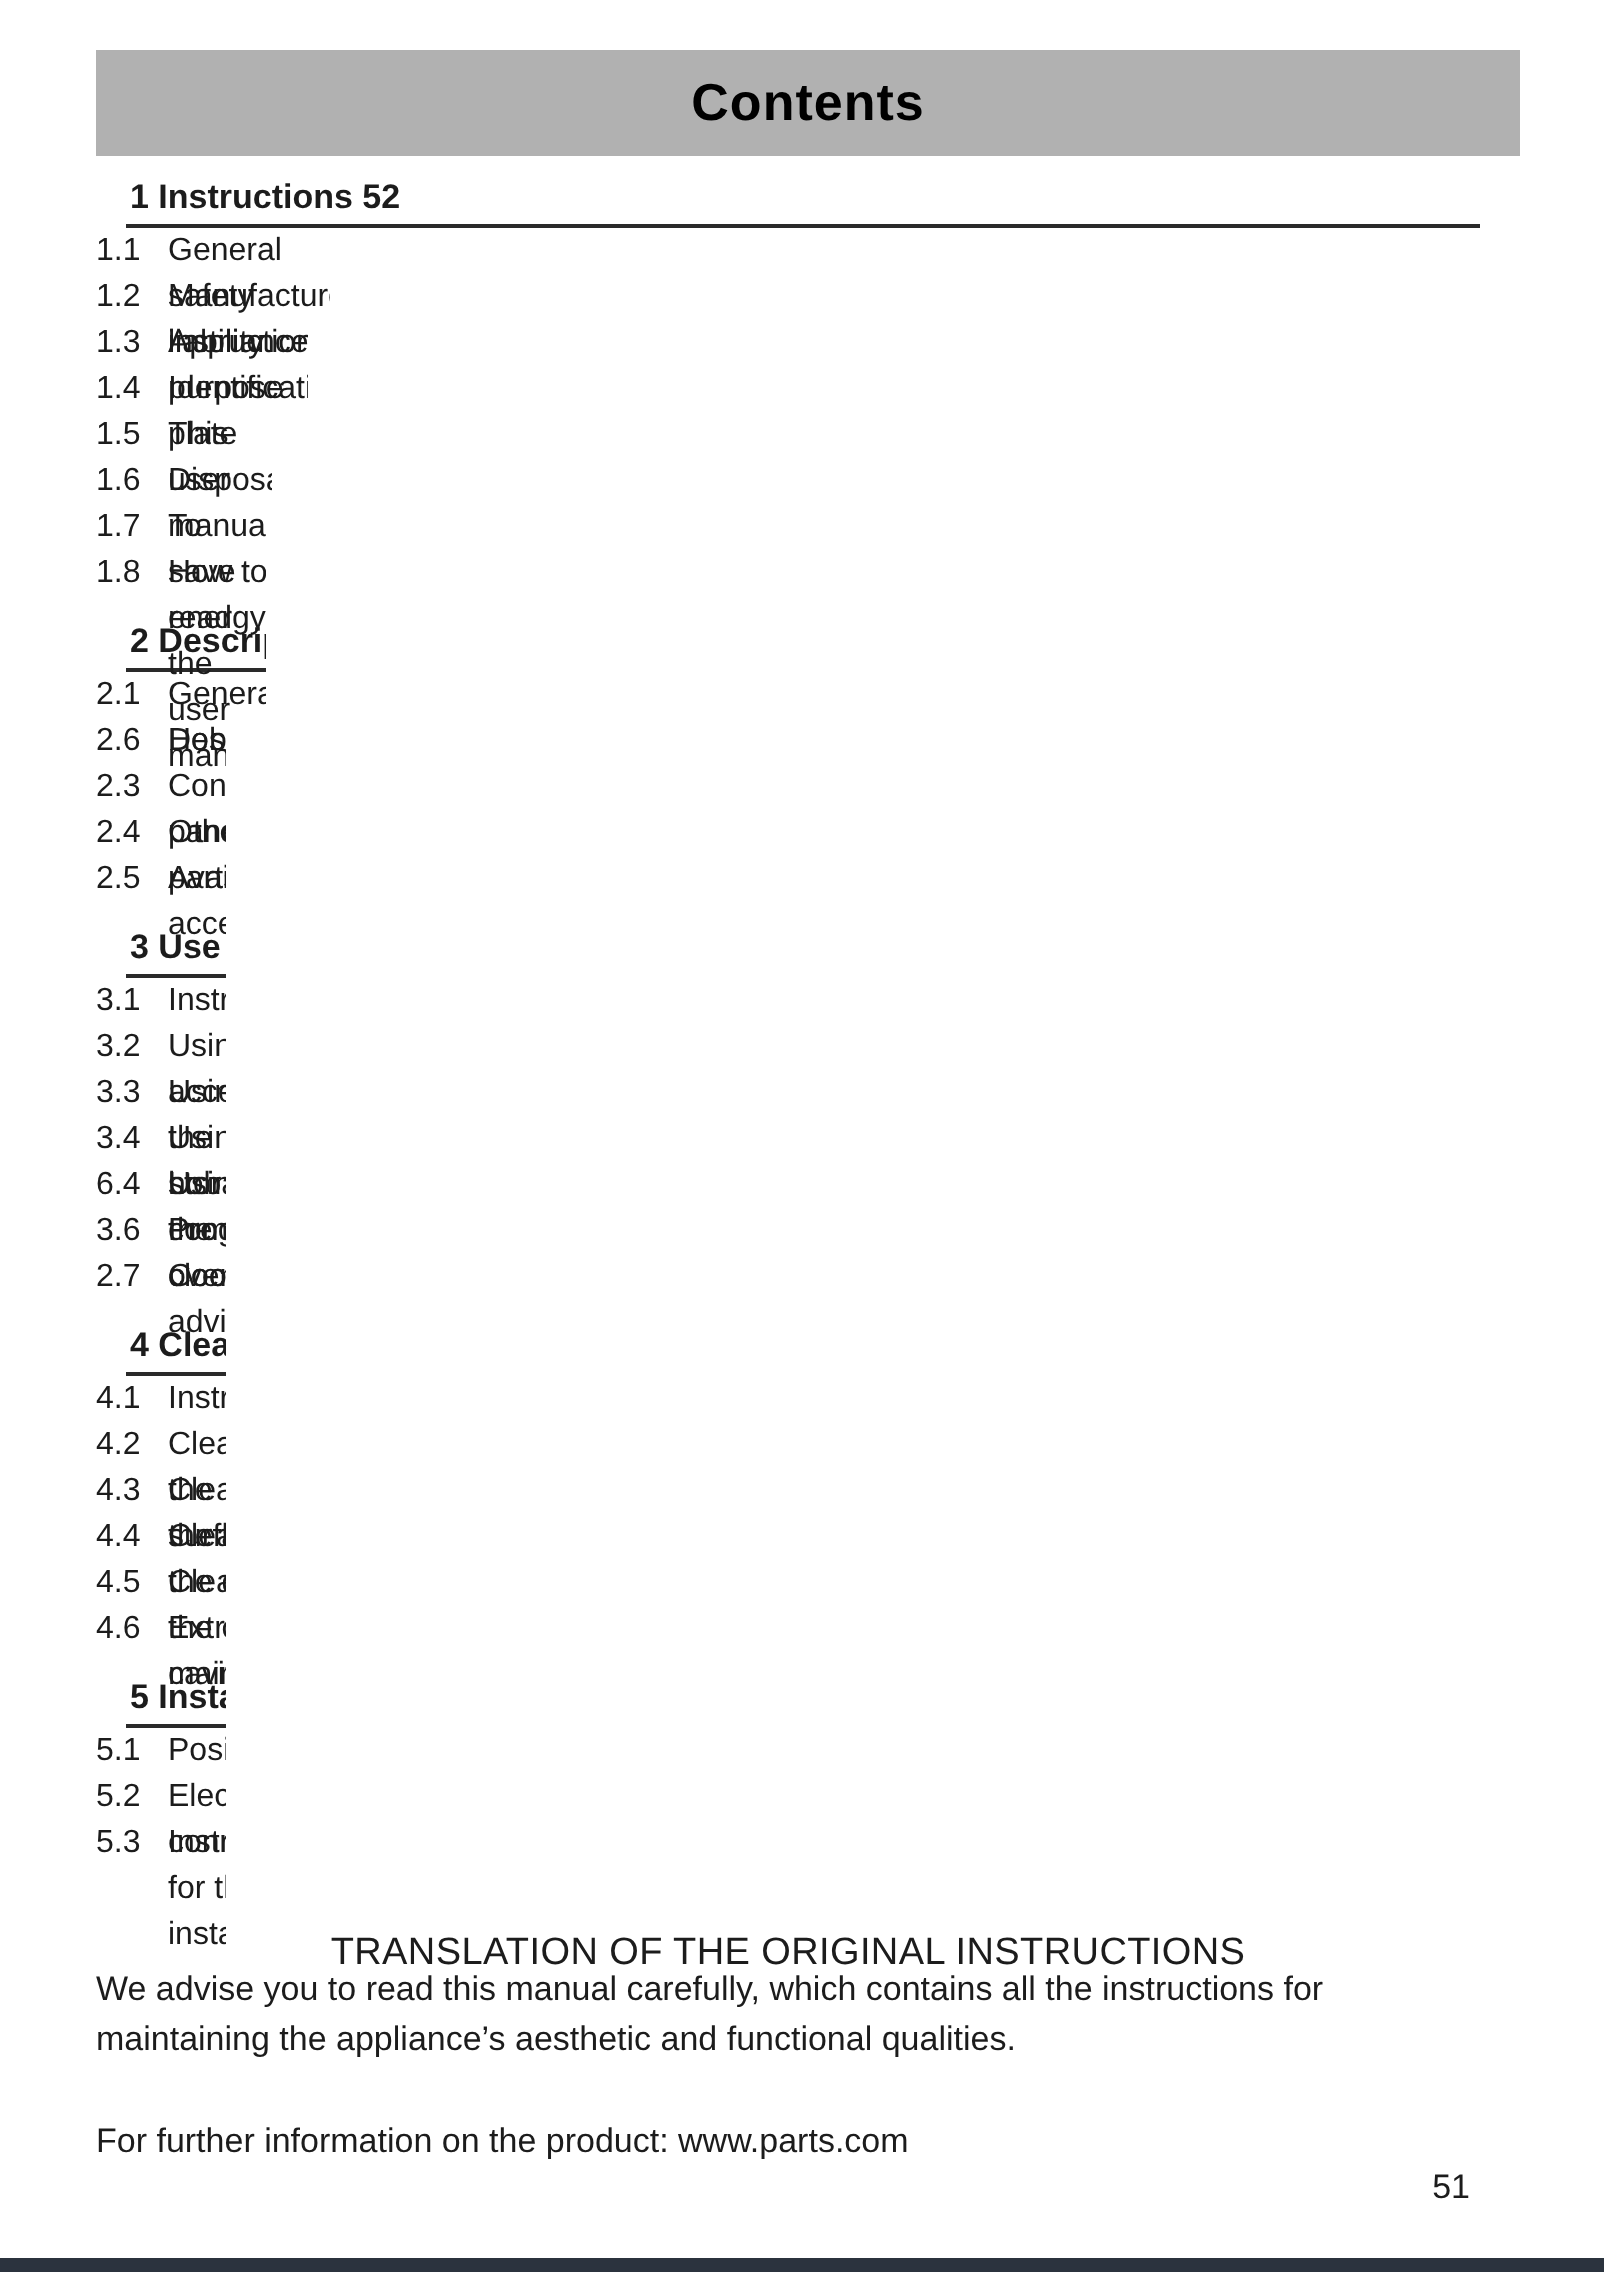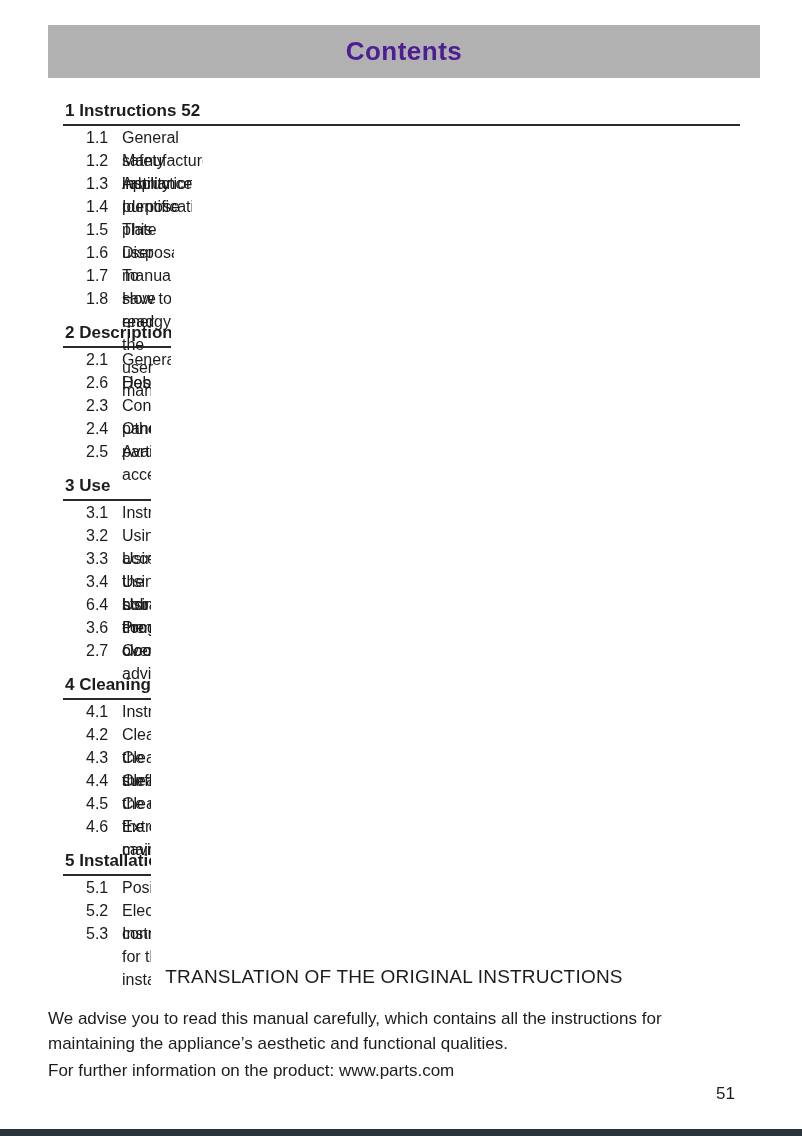--- a/index.html
+++ b/index.html
@@ -19,21 +19,21 @@
     position: absolute;
     left: 48px; top: 25px;
     width: 712px; height: 53px;
     background: #b1b1b1;
     display: flex; align-items: center; justify-content: center;
   }
   .header-bar .title {
     font-size: 26px;
     font-weight: bold;
     letter-spacing: 0.5px;
-    color: #4c1d95;
+    color: #000000;
   }
 
   
   .lang-tab {
     position: absolute;
     left: 763px; top: 172px;
     width: 36px; height: 66px;
     background: #0a0a0a;
     display: flex; align-items: center; justify-content: center;
   }
@@ -41,21 +41,21 @@
     color: #ffffff;
     font-weight: bold;
     font-size: 17px;
     letter-spacing: 1px;
     transform: rotate(-90deg);
   }
 
   
   .toc {
     position: absolute;
-    left: 48px; top: 100px;
+    left: 48px; top: 88px;
     width: 692px;
   }
   .toc-section { margin-top: 0; }
   .toc-section + .toc-section { margin-top: 12px; }
 
   .sec-head {
     display: flex;
     justify-content: space-between;
     align-items: baseline;
     margin-left: 15px;
@@ -68,40 +68,39 @@
   .sec-head .sec-page { padding-right: 7px; font-weight: bold; }
 
   .toc-row {
     display: flex;
     align-items: baseline;
     height: 23px;
     font-size: 16px;
     line-height: 23px;
   }
   .toc-row .num {
-    margin-left: 38px;
     width: 36px;
     flex: none;
   }
   .toc-row .entry-title { flex: 1; }
   .toc-row .page { flex: none; padding-right: 7px; text-align: right; }
 
   
   .translation-heading {
     position: absolute;
     left: 48px; top: 966px;
     width: 692px;
     text-align: center;
     font-weight: normal;
     font-size: 19px;
     letter-spacing: 0.2px;
   }
   .footer-paragraph {
     position: absolute;
-    left: 48px; top: 1006px;
+    left: 48px; top: 982px;
     width: 655px;
     font-size: 17px;
     line-height: 25px;
   }
   .footer-info {
     position: absolute;
     left: 48px; top: 1058px;
     width: 655px;
     font-size: 17px;
     line-height: 25px;

